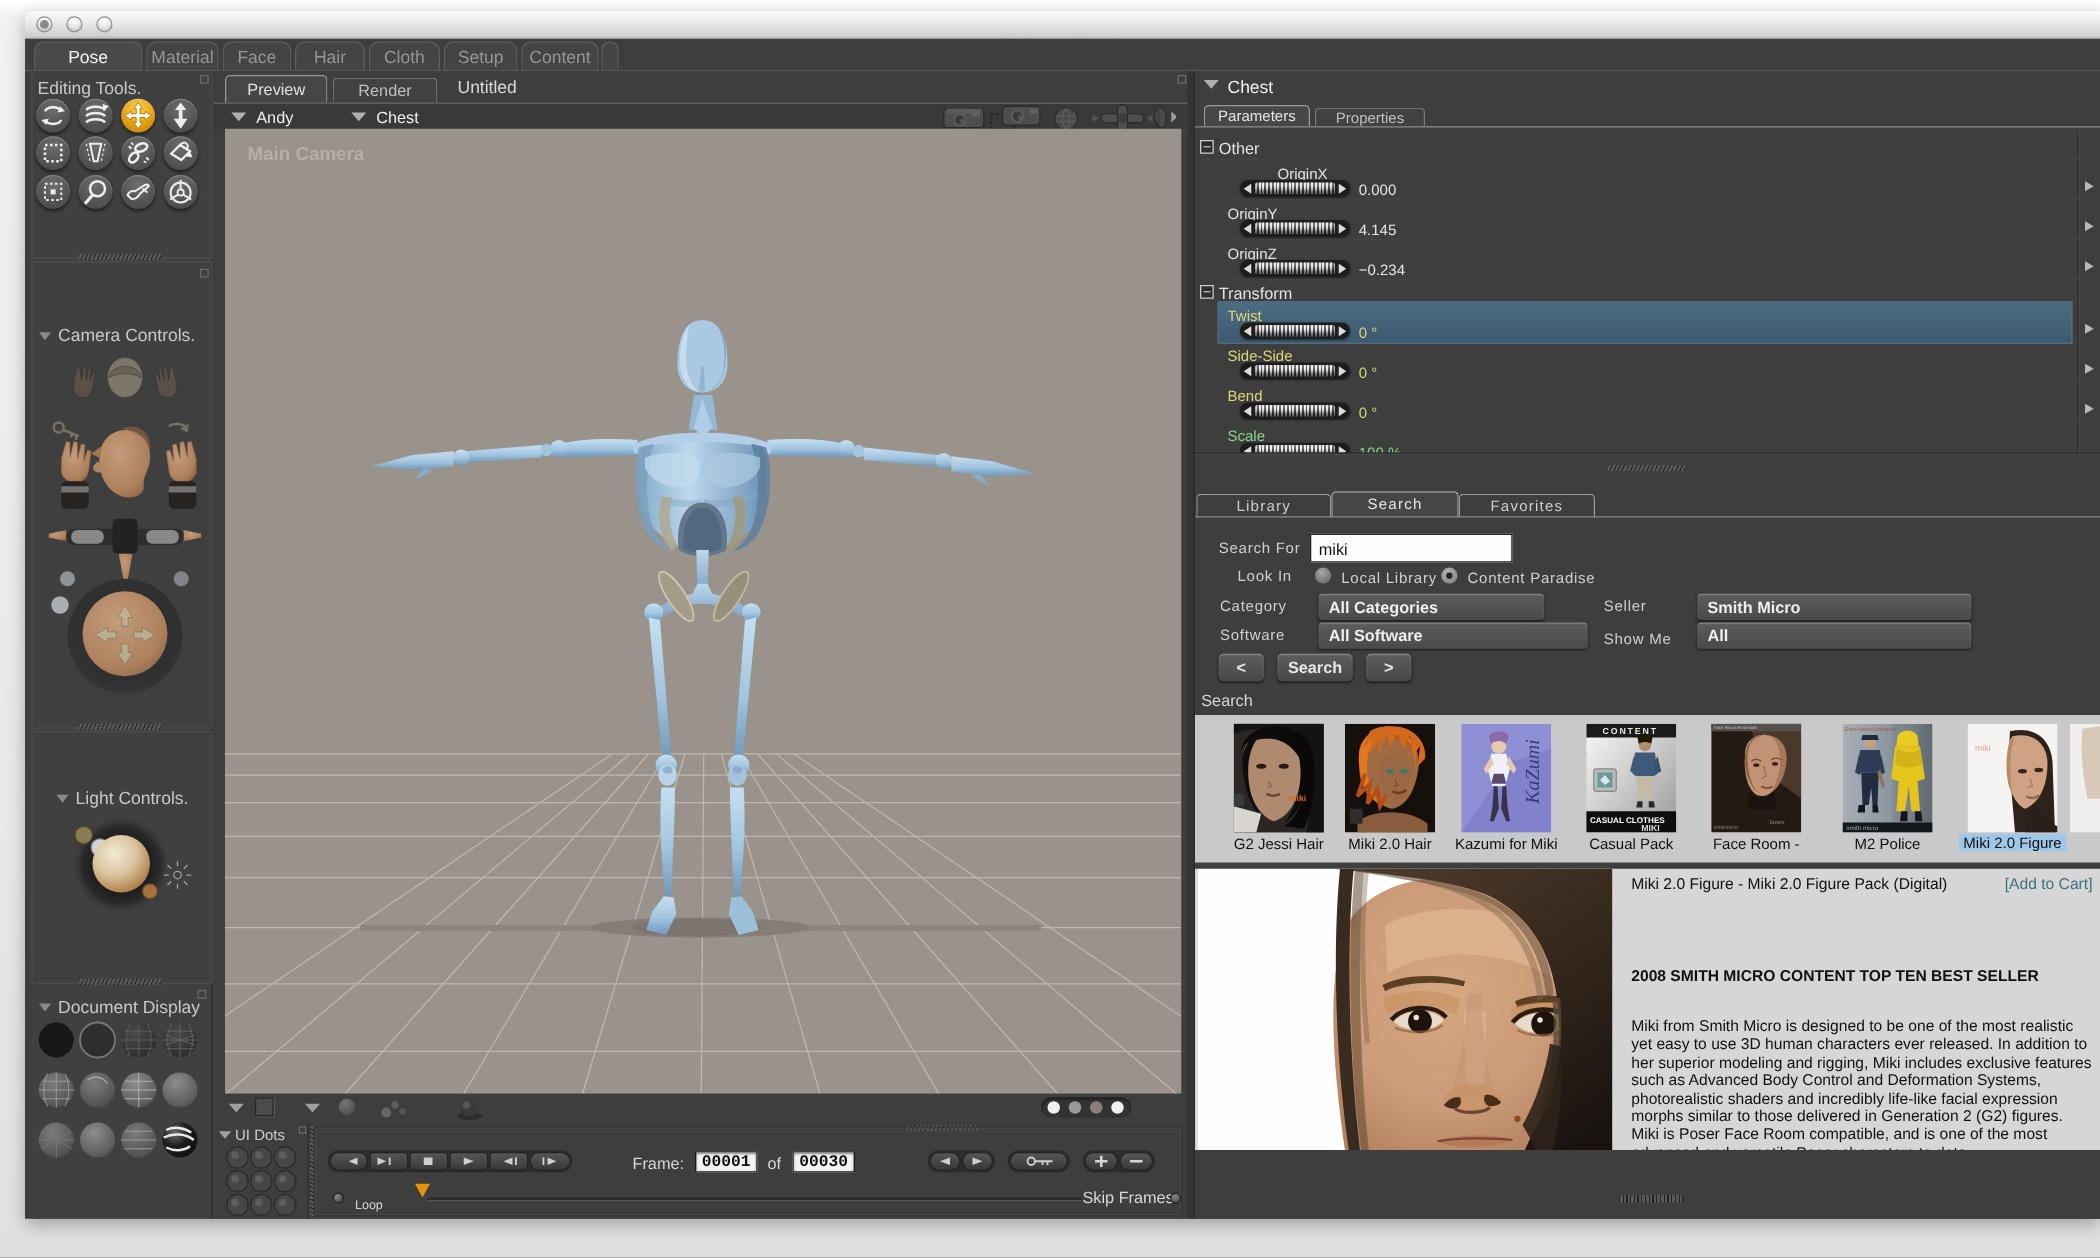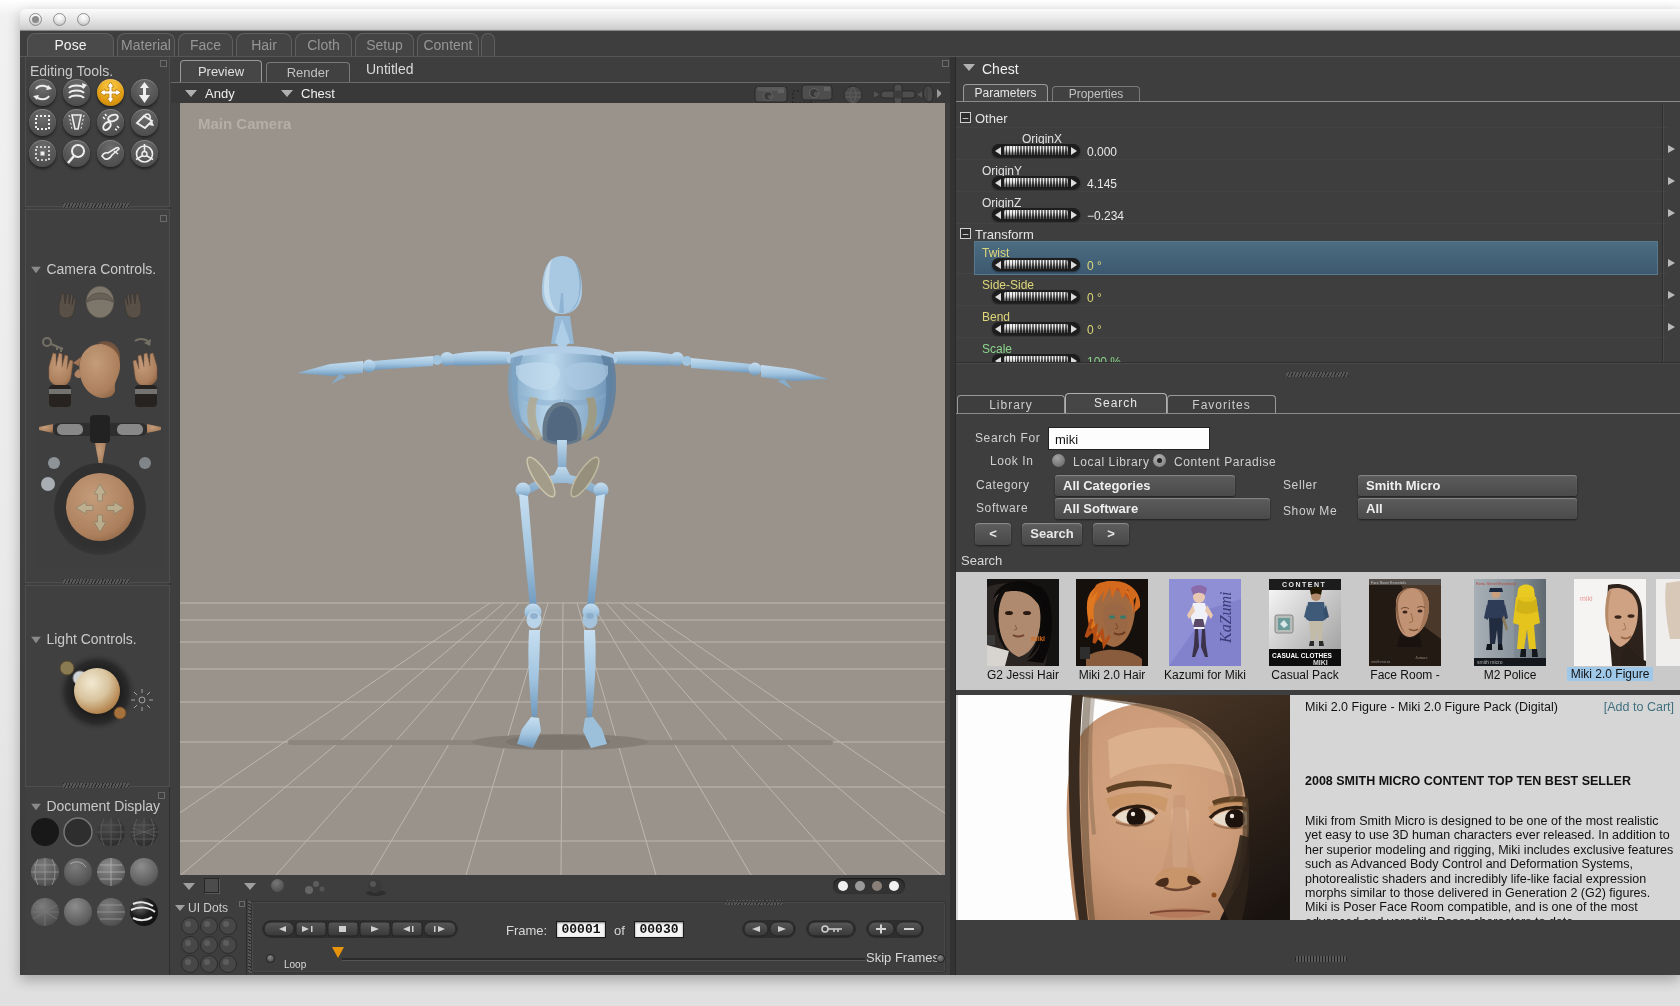--- a/index.html
+++ b/index.html
@@ -199,21 +199,21 @@
           <path d="M65 207 l6 10 -3.5 0 0 7 -5 0 0-7 -3.5 0z"></path>
           <path d="M65 255 l6-10 -3.5 0 0-7 -5 0 0 7 -3.5 0z"></path>
           <path d="M41 231 l10-6 0 3.5 7 0 0 5 -7 0 0 3.5z"></path>
           <path d="M89 231 l-10-6 0 3.5 -7 0 0 5 7 0 0 3.5z"></path>
         </g>
         <rect x="0" y="0" width="130" height="290" fill="#3e3e3e" opacity="0.13"></rect>
       </svg>
       <div class="abs" style="left:38px; top:522px; width:66px; height:5px; background:repeating-linear-gradient(115deg,#2c2c2c 0 1px,#565656 1px 3px);"></div>
 
       <div class="abs" style="left:0; top:528px; width:145px; height:202px; border:1px solid #4e4e4e;"></div>
-      <div class="abs" style="left:5px; top:573px;"><span class="tri" style="border-top-color:#8a8a8a; transform:scale(.8);"></span> <span class="panel-label" style="font-size:14px;">Light Controls.</span></div>
+      <div class="abs" style="left:19px; top:573px;"><span class="tri" style="border-top-color:#8a8a8a; transform:scale(.8);"></span> <span class="panel-label" style="font-size:14px;">Light Controls.</span></div>
       <svg id="lightctl" class="abs" style="left:20px; top:595px;" width="125" height="90" viewBox="0 0 125 90">
         <defs>
           <radialGradient id="halo" cx="0.5" cy="0.5" r="0.5">
             <stop offset="0" stop-color="#121212"></stop>
               <stop offset="0.5" stop-color="#191919"></stop>
               <stop offset="0.78" stop-color="#262626" stop-opacity="0.85"></stop>
               <stop offset="1" stop-color="#404040" stop-opacity="0"></stop>
           </radialGradient>
           <radialGradient id="lball" cx="0.38" cy="0.32" r="0.85">
             <stop offset="0" stop-color="#f2e9d2"></stop>

